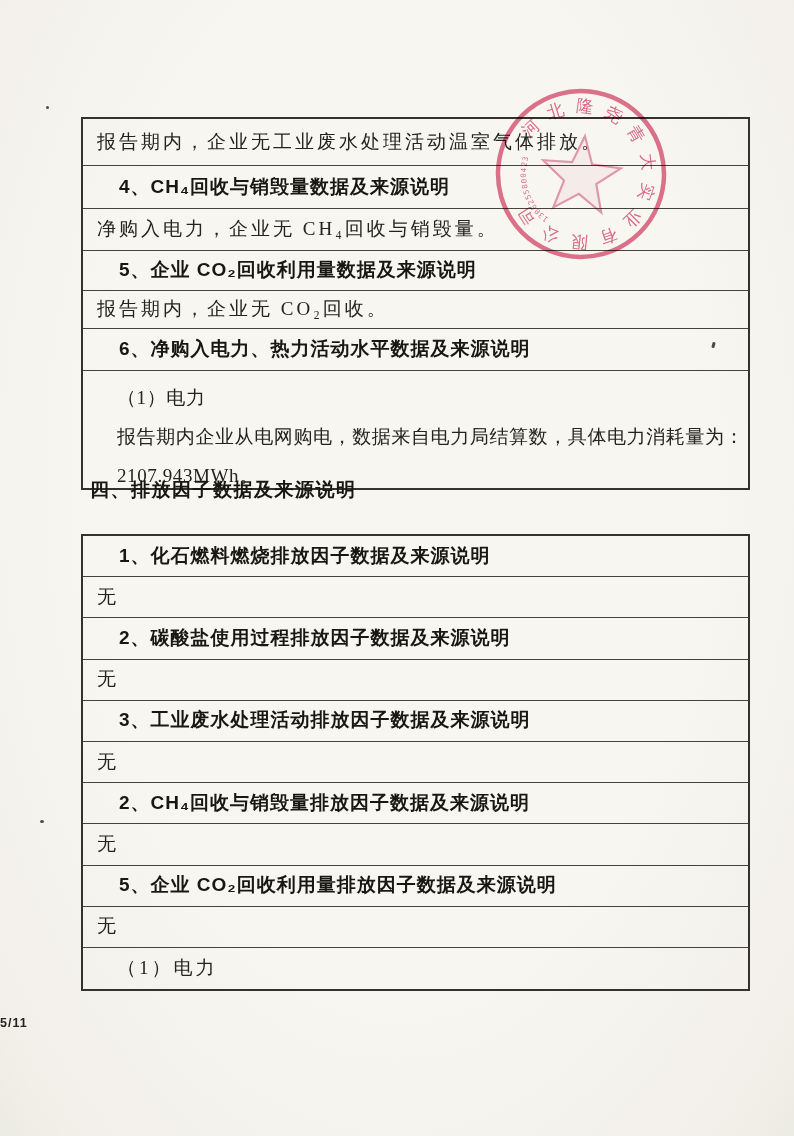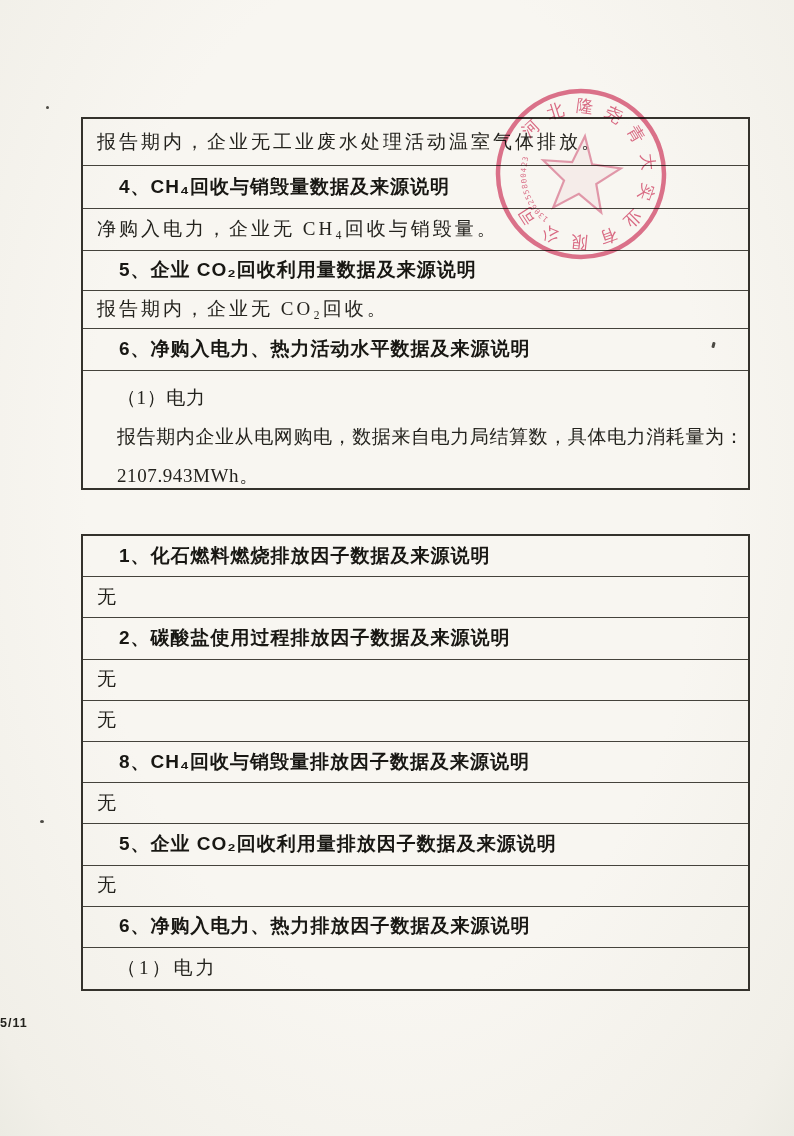--- a/index.html
+++ b/index.html
@@ -104,51 +104,52 @@
     <div class="row hd">
       <span>6、净购入电力、热力活动水平数据及来源说明</span>
     </div>
     <div class="row bd multi">
       <div class="mline">（1）电力</div>
       <div class="mline">报告期内企业从电网购电，数据来自电力局结算数，具体电力消耗量为：</div>
       <div class="mline">2107.943MWh。</div>
     </div>
   </div>
 
+  <div class="section-heading">四、排放因子数据及来源说明</div>
 
   <div class="tbl t2" style="top:510px;">
     <div class="row hd">
       <span>1、化石燃料燃烧排放因子数据及来源说明</span>
     </div>
     <div class="row bd">
       <span>无</span>
     </div>
     <div class="row hd">
       <span>2、碳酸盐使用过程排放因子数据及来源说明</span>
     </div>
     <div class="row bd">
       <span>无</span>
     </div>
+    <div class="row hd">
+      <span>3、工业废水处理活动排放因子数据及来源说明</span>
+    </div>
     <div class="row bd">
       <span>无</span>
     </div>
     <div class="row hd">
-      <span>8、CH₄回收与销毁量排放因子数据及来源说明</span>
+      <span>2、CH₄回收与销毁量排放因子数据及来源说明</span>
     </div>
     <div class="row bd">
       <span>无</span>
     </div>
     <div class="row hd">
       <span>5、企业 CO₂回收利用量排放因子数据及来源说明</span>
     </div>
     <div class="row bd">
       <span>无</span>
-    </div>
-    <div class="row hd">
-      <span>6、净购入电力、热力排放因子数据及来源说明</span>
     </div>
     <div class="row bd">
       <span>（1）电力</span>
     </div>
   </div>
 
   <svg class="stamp" viewBox="0 0 180 180" width="180" height="180" xmlns="http://www.w3.org/2000/svg">
     <defs>
       <path id="arcName" d="M 35.3 60.9 A 62 62 0 1 1 31.7 111.2" fill="none"></path>
       <path id="arcCode" d="M 62.5 137.6 A 55 55 0 0 1 42.4 62.5" fill="none"></path>

